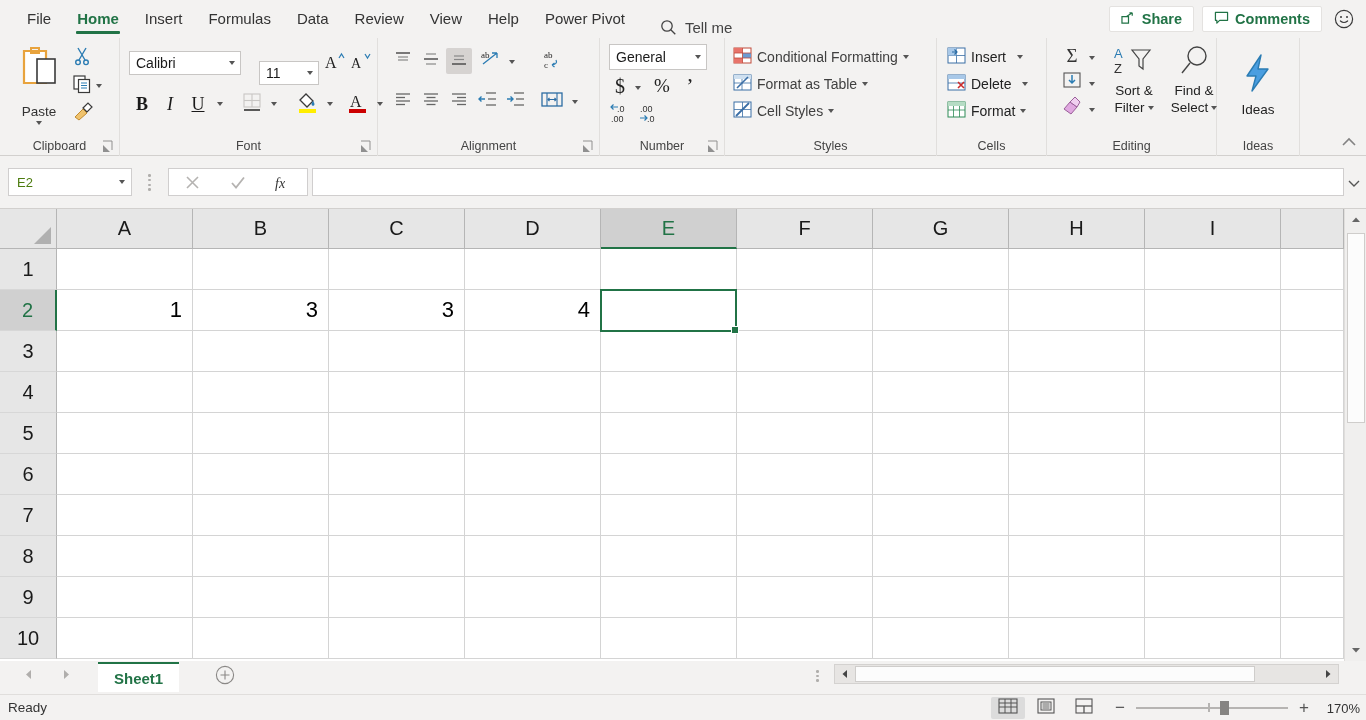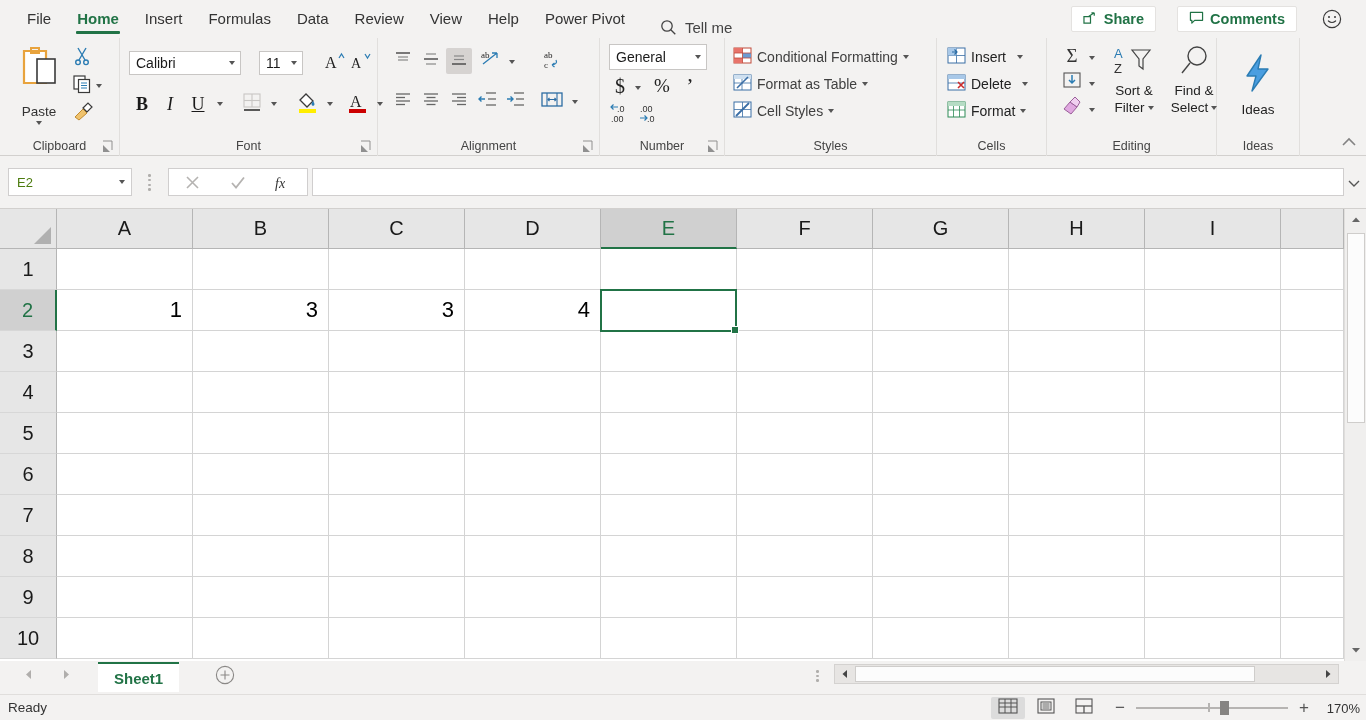--- a/index.html
+++ b/index.html
@@ -26,22 +26,22 @@
   .tab.active { color: #217346; font-weight: bold; }
   .tab.active::after {
     content: ""; position: absolute; left: 12px; right: 12px; bottom: 4px;
     height: 3px; background: #217346; border-radius: 1px;
   }
   .tellme { display: flex; align-items: center; gap: 8px; padding: 0 10px 0 22px;
             font-size: 15px; color: #444; cursor: pointer; margin-top: 16px; }
   .tellme svg { display:block; }
 
   .titlebar-right {
-    position: absolute; right: 20px; top: 0; height: 38px;
-    display: flex; align-items: center; gap: 21px;
+    position: absolute; right: 8px; top: 0; height: 38px;
+    display: flex; align-items: center; gap: 8px;
   }
   .tb-btn {
     display: flex; align-items: center; gap: 6px;
     background: #ffffff; border: 1px solid #e4e2e0; border-radius: 2px;
     height: 26px; padding: 0 11px; font-size: 14.5px; font-weight: bold;
     color: #217346; cursor: pointer;
   }
   .emoji-btn { width: 28px; height: 28px; display:flex; align-items:center; justify-content:center;
                cursor: pointer; }
 
@@ -318,21 +318,21 @@
       </div>
     </div>
 
     <div class="rgroup" style="left:120px; width:258px;">
       <div class="combo" style="left:9px; top:13px; width:112px;">
         <span class="cval">Calibri</span>
         <span class="carr">
             <span class="caret"></span>
           </span>
       </div>
-      <div class="combo" style="left:139px; top:13px; width:44px;">
+      <div class="combo" style="left:139px; top:23px; width:60px;">
         <span class="cval">11</span>
         <span class="carr">
             <span class="caret"></span>
           </span>
       </div>
       <div class="ico-btn" style="left:203px; top:12px; width:24px; height:26px;">
         <span>
           <svg width="22" height="22" viewBox="0 0 22 22">
               <text x="1" y="18" font-size="16" font-family="Liberation Serif, serif" fill="#222">A</text>
               <path d="M15 8 L17.5 4 L20 8" fill="none" stroke="#2b7cb3" stroke-width="1.2"></path>

